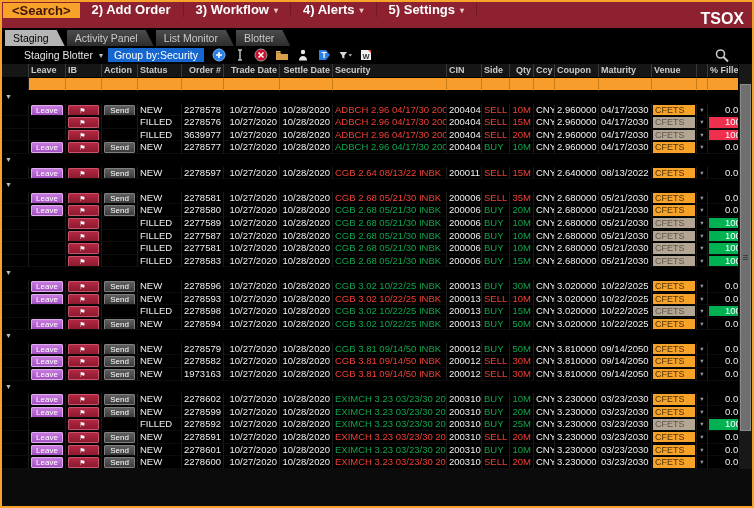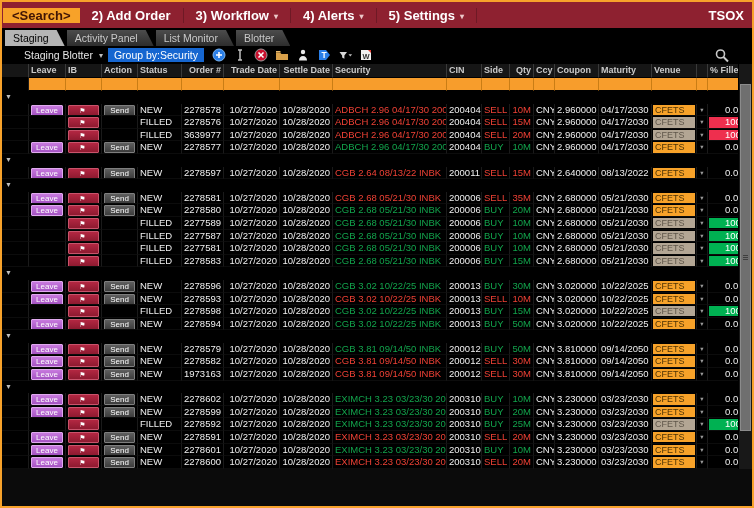--- a/index.html
+++ b/index.html
@@ -1,25 +1,25 @@
 <!DOCTYPE html>
 <html><head>
 <meta charset="utf-8">
 <style>
   html,body{margin:0;padding:0;background:#222;}
   .window{width:754px;height:508px;box-sizing:border-box;border:2px solid #f7a22b;background:#000;
     position:relative;font-family:"Liberation Sans",sans-serif;overflow:hidden;display:flex;flex-direction:column;}
   
-  .menubar{height:26px;flex:0 0 26px;background:#8e2130;display:flex;align-items:center;color:#fff;
+  .menubar{height:26px;flex:0 0 26px;background:#8e2130;display:flex;align-items:flex-start;color:#fff;
     font-size:13px;font-weight:bold;}
   .search-btn{background:#f7a229;color:#401505;padding:0 9px;display:flex;align-items:center;margin:1px 0 1px 1px;cursor:pointer;}
   .menu-items{display:flex;align-items:stretch;}
   .menu-item{padding:0 12px;display:flex;align-items:center;gap:5px;border-right:1px solid rgba(0,0,0,.22);cursor:pointer;}
   .mcaret{font-size:8px;color:#ecc9c9;transform:translateY(1px);}
-  .app-code{margin-left:auto;padding:0 8px;display:flex;align-items:center;font-size:13px;}
+  .app-code{margin-left:auto;padding:8px 8px;display:flex;align-items:center;font-size:16px;}
   
   .tabrow{height:18px;flex:0 0 18px;background:#000;display:flex;align-items:flex-end;gap:2px;padding-left:3px;}
   .tab{height:16px;line-height:16px;padding:0 16px 0 8px;background:linear-gradient(#4c4c4c,#2d2d2d);
     color:#c9c9c9;font-size:10.5px;clip-path:polygon(0 0,calc(100% - 8px) 0,100% 100%,0 100%);cursor:pointer;white-space:nowrap;}
   .tab.active{background:#b5b5b5;color:#000;}
   
   .toolbar{height:18px;flex:0 0 18px;display:flex;align-items:center;gap:5px;padding:0 22px;font-size:10.5px;color:#e6e6e6;background:#000;}
   .view-sel{display:flex;gap:6px;align-items:center;cursor:pointer;white-space:nowrap;}
   .vcaret{font-size:8px;color:#bdbdbd;}
   .groupby{background:#1666d0;color:#fff;padding:1px 6px;white-space:nowrap;cursor:pointer;}

